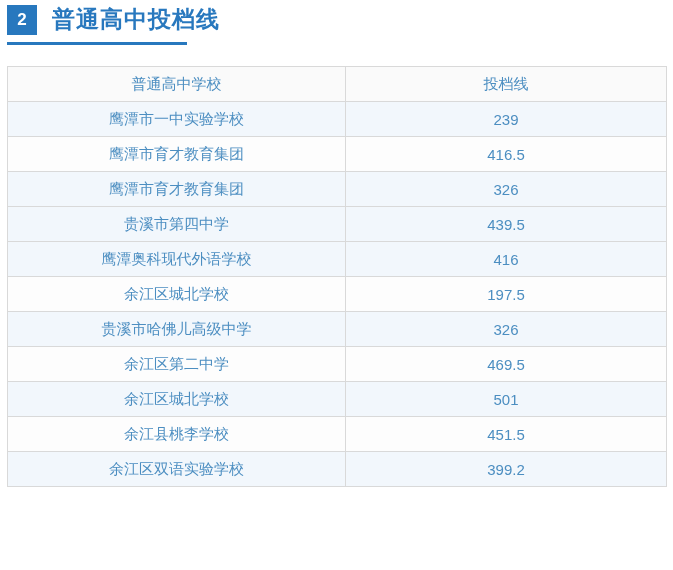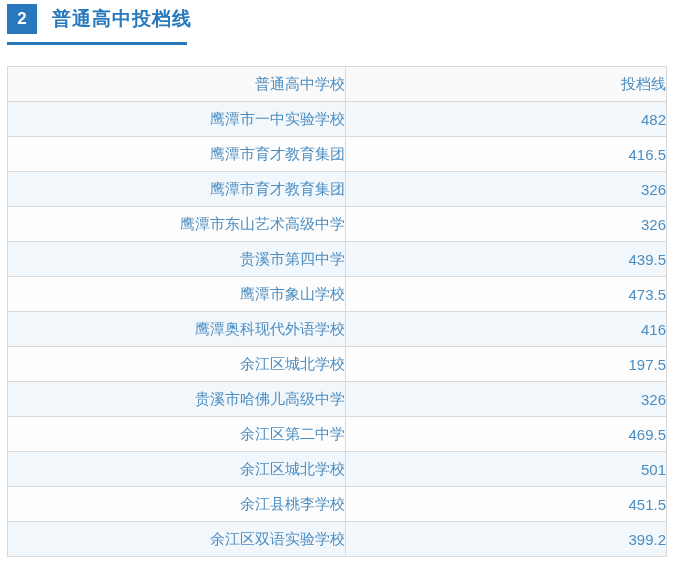--- a/index.html
+++ b/index.html
@@ -10,30 +10,30 @@
     --alt-bg:#F2F7FC;
     --plain-bg:#FDFDFD;
   }
   *{margin:0;padding:0;box-sizing:border-box;}
   html,body{width:673px;height:570px;background:#ffffff;overflow:hidden;
     font-family:"Liberation Sans","DejaVu Sans",sans-serif;}
 
   .section-header{position:absolute;left:7px;top:4px;display:flex;align-items:center;}
   .num-badge{width:30px;height:30px;background:var(--accent);color:#ffffff;
     font-size:17px;font-weight:bold;display:flex;align-items:center;justify-content:center;}
-  .section-title{margin-left:15px;color:var(--accent);font-size:19px;font-weight:bold;
+  .section-title{margin-left:15px;color:var(--accent);font-size:23px;font-weight:bold;
     letter-spacing:1px;}
   .section-underline{position:absolute;left:7px;top:42px;width:180px;height:3px;
     background:var(--accent);}
 
   table.scores{position:absolute;left:7px;top:66px;width:660px;
     border-collapse:collapse;table-layout:fixed;}
   table.scores col.c1{width:338px;}
   table.scores td,table.scores th{border:1px solid var(--border);height:35px;
-    text-align:right;vertical-align:middle;font-weight:normal;
+    text-align:center;vertical-align:middle;font-weight:normal;
     color:var(--cell-text);font-size:15px;}
   tr.head-row td{background:var(--header-bg);}
   tr.alt td{background:var(--alt-bg);}
   tr.plain td{background:var(--plain-bg);}
 </style>
 </head>
 <body>
 
 <div class="section-header">
   <div class="num-badge">2</div>
@@ -46,41 +46,33 @@
       <col class="c1">
       <col class="c2">
     </colgroup>
   <tbody>
     <tr class="head-row">
       <td>普通高中学校</td>
       <td>投档线</td>
     </tr>
   <tr class="alt">
     <td>鹰潭市一中实验学校</td>
-    <td>482</td>
+    <td>239</td>
   </tr>
       <tr class="plain">
     <td>鹰潭市育才教育集团</td>
     <td>416.5</td>
   </tr>
       <tr class="alt">
     <td>鹰潭市育才教育集团</td>
     <td>326</td>
   </tr>
-      <tr class="plain">
-    <td>鹰潭市东山艺术高级中学</td>
-    <td>326</td>
-  </tr>
       <tr class="alt">
     <td>贵溪市第四中学</td>
     <td>439.5</td>
-  </tr>
-      <tr class="plain">
-    <td>鹰潭市象山学校</td>
-    <td>473.5</td>
   </tr>
       <tr class="alt">
     <td>鹰潭奥科现代外语学校</td>
     <td>416</td>
   </tr>
       <tr class="plain">
     <td>余江区城北学校</td>
     <td>197.5</td>
   </tr>
       <tr class="alt">

